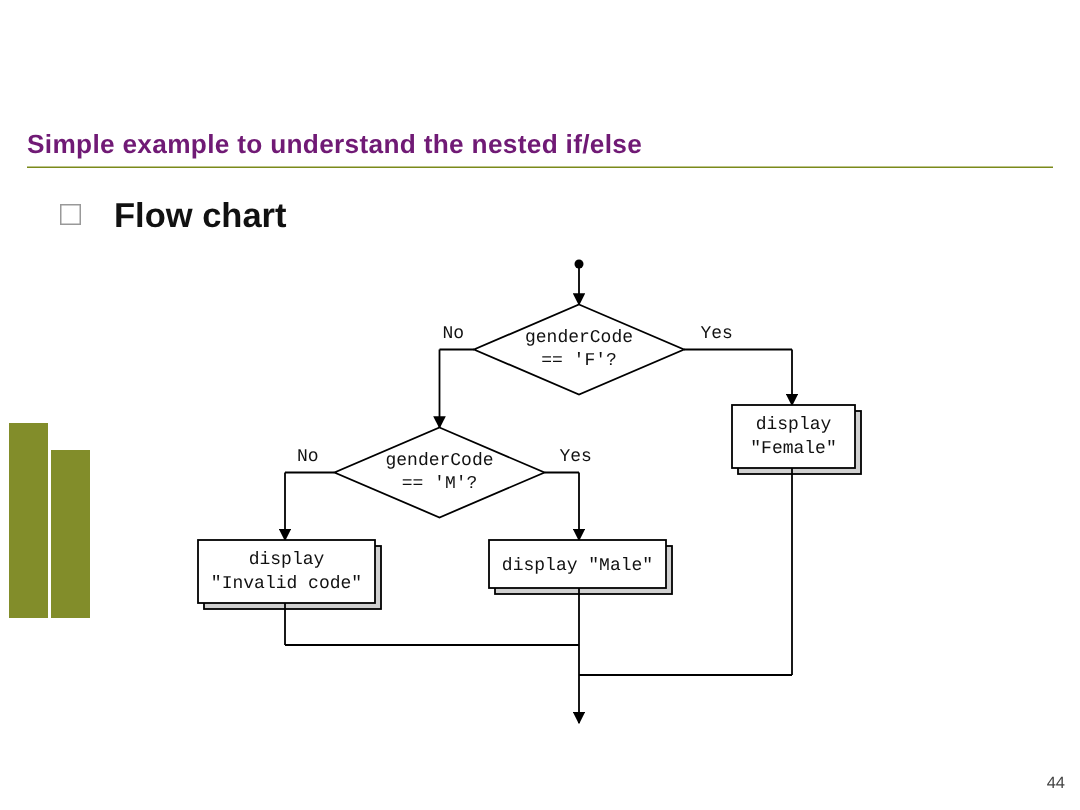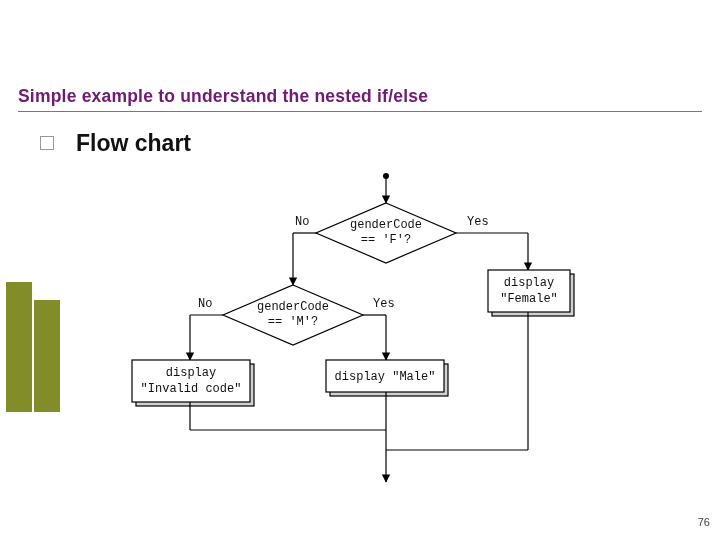--- a/index.html
+++ b/index.html
@@ -78,21 +78,21 @@
 
 <div class="title">Simple example to understand the nested if/else</div>
 <div class="title-underline"></div>
 
 <div class="bullet-box"></div>
 <div class="subtitle">Flow chart</div>
 
 <div class="olive-bar b1"></div>
 <div class="olive-bar b2"></div>
 
-<div class="page-num">76</div>
+<div class="page-num">44</div>
 
 <svg class="flow" width="480" height="340">
   <defs>
     <marker id="arr" viewBox="0 0 10 10" refX="9" refY="5" markerWidth="7" markerHeight="7" orient="auto-start-reverse">
       <path d="M 0 0 L 10 5 L 0 10 z" fill="#000"></path>
     </marker>
   </defs>
 
   <circle cx="256" cy="6" r="3" fill="#000"></circle>
   <line x1="256" y1="6" x2="256" y2="33" class="fc-stroke" marker-end="url(#arr)"></line>

